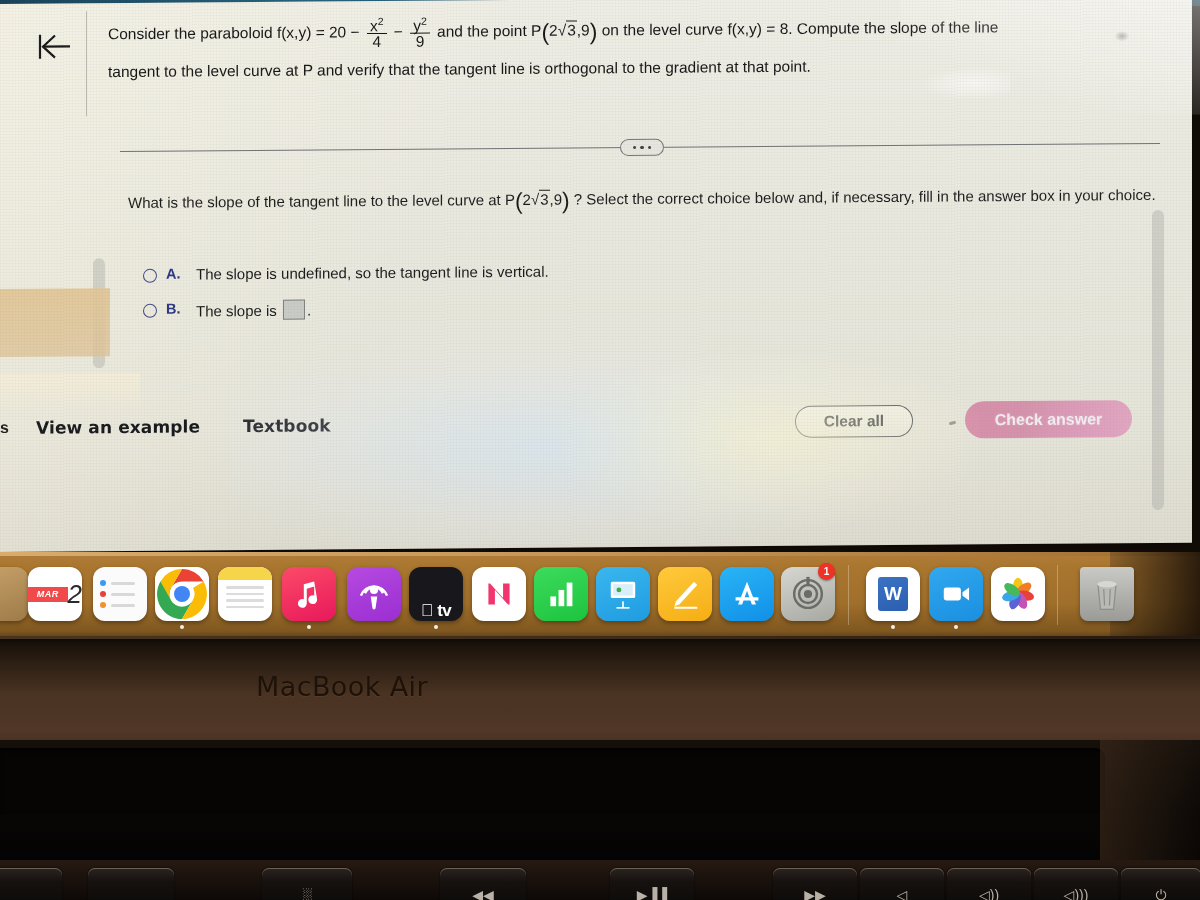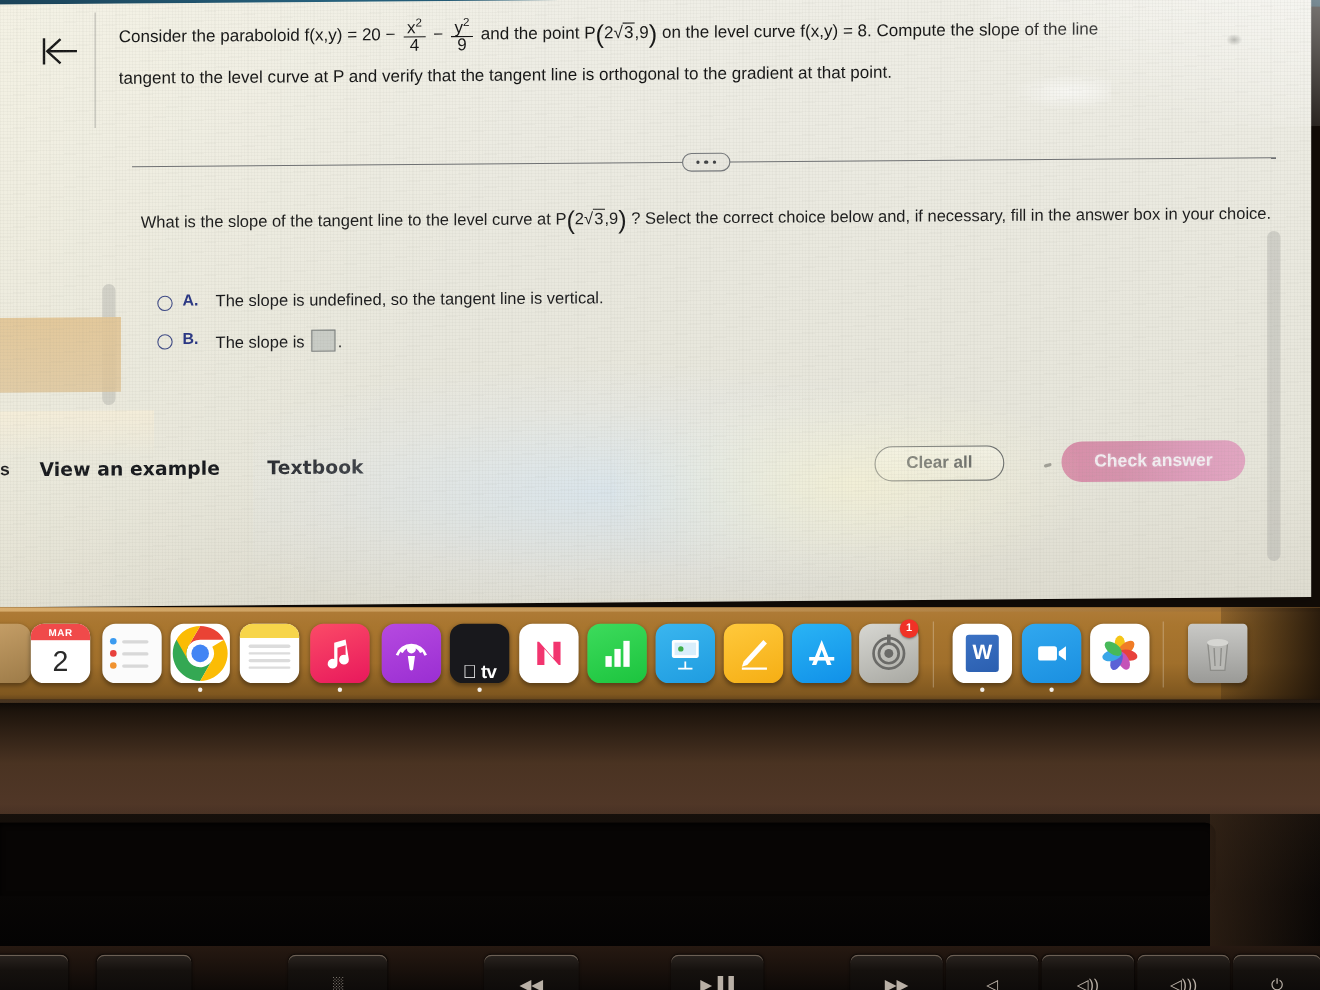--- a/index.html
+++ b/index.html
@@ -245,21 +245,21 @@
     background: rgba(255,255,255,.28);
   }
   .badge {
     position: absolute; width: 17px; height: 17px; border-radius: 50%;
     background: #f03226; color: #fff; font-size: 10px; font-weight: bold;
     display: flex; align-items: center; justify-content: center;
     box-shadow: 0 1px 2px rgba(0,0,0,.4); z-index: 5;
   }
 
   
-  .ic-cal { background: #fff; flex-direction: column; }
+  .ic-cal { background: #fff; flex-direction: row; font-style: italic; }
   .ic-cal .top { width: 100%; height: 15px; background: #f04a4a; color: #fff;
     font-size: 9px; font-weight: bold; display: flex; align-items: center; justify-content: center; letter-spacing: .5px;}
   .ic-cal .day { flex: 1; display: flex; align-items: center; justify-content: center;
     color: #2a2a2a; font-size: 26px; font-weight: 300; }
   .ic-remind { background: #fbfbfb; flex-direction: column; padding: 8px 7px; align-items: flex-start; gap: 5px; }
   .ic-remind .row { display: flex; align-items: center; gap: 5px; }
   .ic-remind .dot { width: 6px; height: 6px; border-radius: 50%; }
   .ic-remind .bar { width: 24px; height: 3px; background: #d8d8d8; border-radius: 2px; }
   .ic-notes { background: #fff; flex-direction: column; }
   .ic-notes .top { width: 100%; height: 13px; background: #f7d54a; }
@@ -529,20 +529,21 @@
       <div class="run-dot" style="left:180px;"></div>
       <div class="run-dot" style="left:307px;"></div>
       <div class="run-dot" style="left:434px;"></div>
       <div class="run-dot" style="left:891px;"></div>
       <div class="run-dot" style="left:954px;"></div>
     </div>
   </div>
 
   <div class="body-lower"></div>
   <div class="body-edge-hi"></div>
+  <div class="macbook-air-label">MacBook Air</div>
   <div class="hinge-shadow"></div>
   <div class="deck-dark"></div>
   <div class="deck-notch"></div>
   <div class="deck-right-glow"></div>
 
   <div class="keyrow">
     <div class="key" style="left:-18px;width:80px;">
         <span class="glyph"></span>
       </div>
     <div class="key" style="left:88px;width:86px;">

